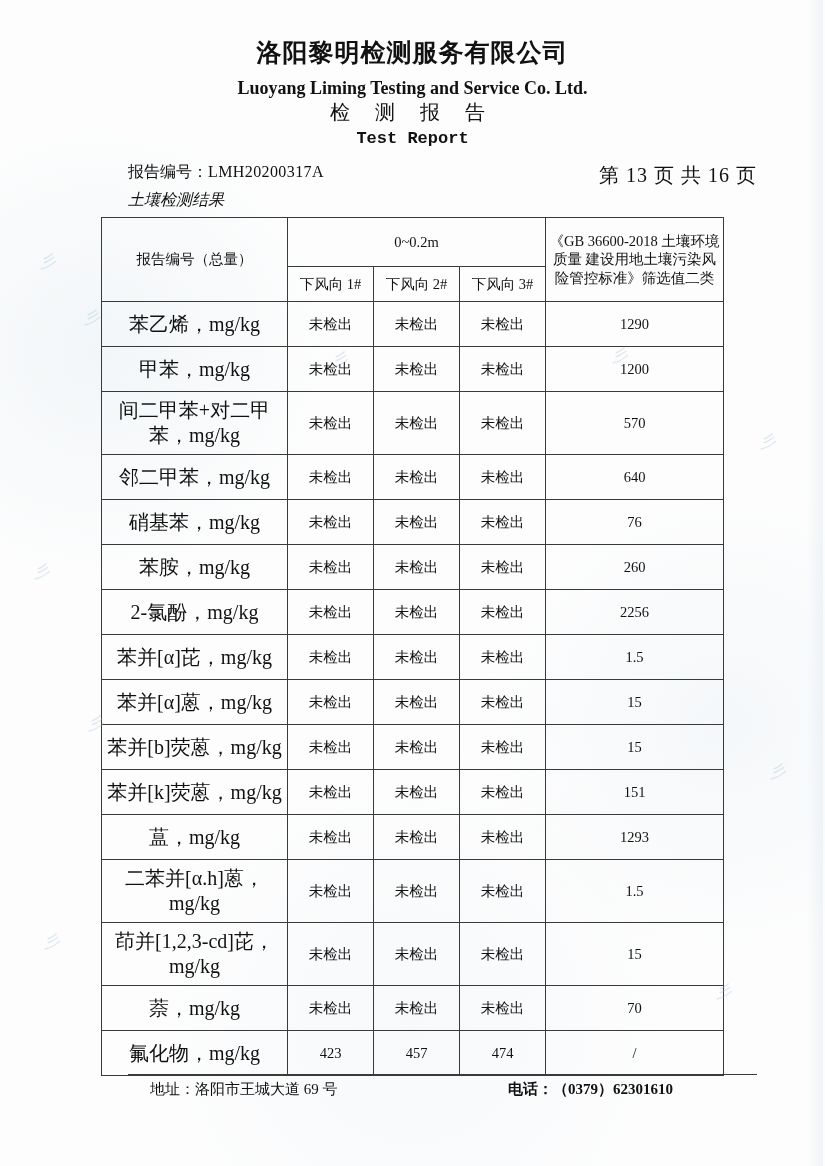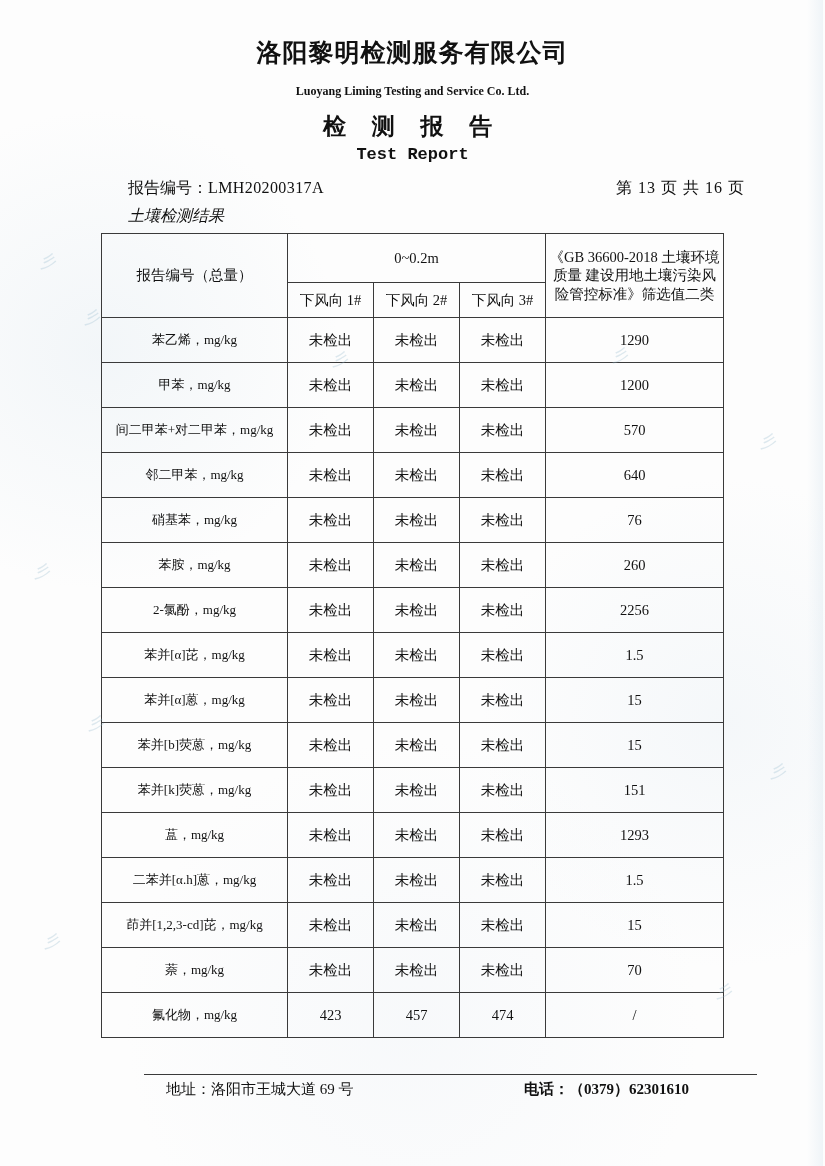--- a/index.html
+++ b/index.html
@@ -39,28 +39,27 @@
     text-align: center;
     padding-top: 36px;
   }
   .title-cn {
     font-size: 25px;
     letter-spacing: 1px;
     font-weight: 600;
     font-family: "Liberation Serif", "DejaVu Serif", serif;
   }
   .title-en {
-    font-size: 12px;
-    margin-top: 15px;
+    font-size: 18px;
+    margin-top: 9px;
     font-weight: 600;
   }
   .report-cn {
-    font-size: 23px;
-    margin-top: 12px;
-    font-weight: 700;
+    font-size: 20px;
+    font-weight: 400;
     letter-spacing: 10px;
   }
   .report-en {
     font-size: 17px;
     margin-top: 3px;
     font-weight: 600;
     font-family: Liberation Mono, monospace;
   }
   .meta-row {
     position: relative;
@@ -75,23 +74,23 @@
     top: 0;
     font-size: 16px;
     white-space: nowrap;
   }
   .meta-no {
     font-family: Liberation Serif, serif;
     letter-spacing: 0.4px;
   }
   .meta-right {
     position: absolute;
-    right: 80px;
+    right: 68px;
     top: 0;
-    font-size: 16px;
+    font-size: 20px;
     white-space: nowrap;
     letter-spacing: 1px;
   }
   .subtitle {
     margin: 6px 0 6px 128px;
     font-size: 16px;
     font-style: italic;
   }
   table.result {
     border-collapse: collapse;
@@ -102,33 +101,33 @@
   table.result th, table.result td {
     border: 1px solid #3a3a3a;
     text-align: center;
     vertical-align: middle;
     font-size: 14.5px;
     padding: 2px 2px;
     font-family: "Liberation Serif", "DejaVu Serif", serif;
     line-height: 1.25;
   }
   table.result td.item {
-    font-size: 13px;
+    font-size: 20px;
     padding: 6px 4px;
   }
   .col-item { width: 186px; }
   .col-v { width: 86px; }
   .col-std { width: 178px; }
   .head-span { height: 44px; font-weight: normal; font-size: 15px; }
   .head-sub { height: 30px; font-weight: normal; }
   .head-std { font-size: 14px; line-height: 1.45; padding: 4px 6px; font-weight: normal; }
   tbody tr { height: 45px; }
   .footer {
     position: absolute;
-    left: 16px;
+    left: 0;
     right: 0;
     bottom: 62px;
     height: 30px;
   }
   .footer-line {
     position: absolute;
     left: 128px;
     right: 68px;
     top: 0;
     border-top: 1.5px solid #3a3a3a;

